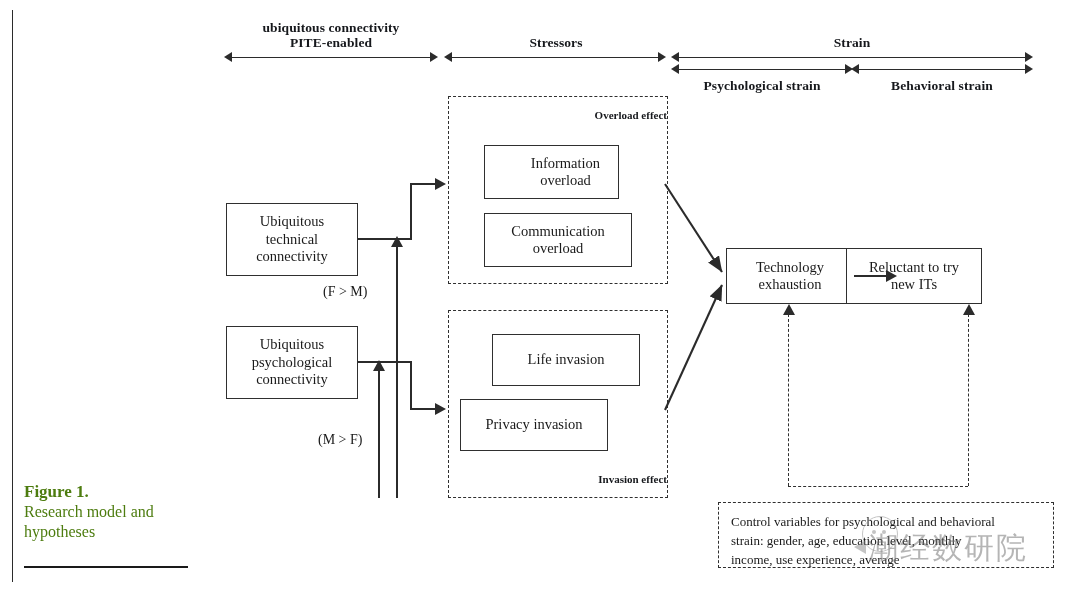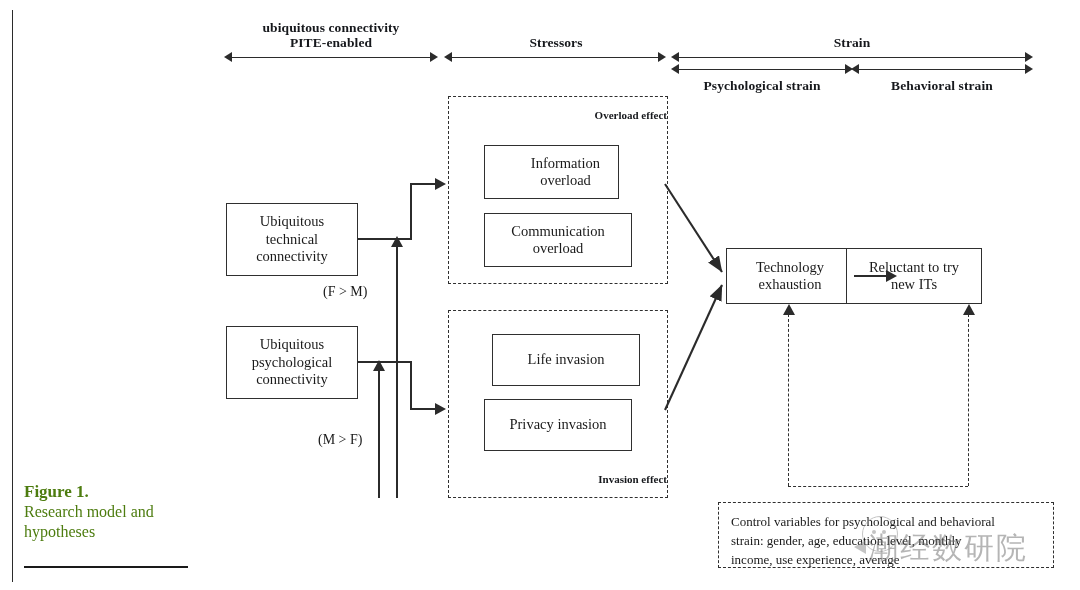--- a/index.html
+++ b/index.html
@@ -191,21 +191,21 @@
     <div>
       <div>Communication</div>
       <div>overload</div>
     </div>
   </div>
 
   <div class="node" style="left:484px;top:334px;width:148px;height:52px;margin-left:8px;">
     <div>Life invasion</div>
   </div>
 
-  <div class="node" style="left:484px;top:399px;width:148px;height:52px;">
+  <div class="node" style="left:460px;top:399px;width:148px;height:52px;">
     <div>Privacy invasion</div>
   </div>
 
   <div class="node" style="left:726px;top:248px;width:128px;height:56px;">
     <div>
       <div>Technology</div>
       <div>exhaustion</div>
     </div>
   </div>
 

